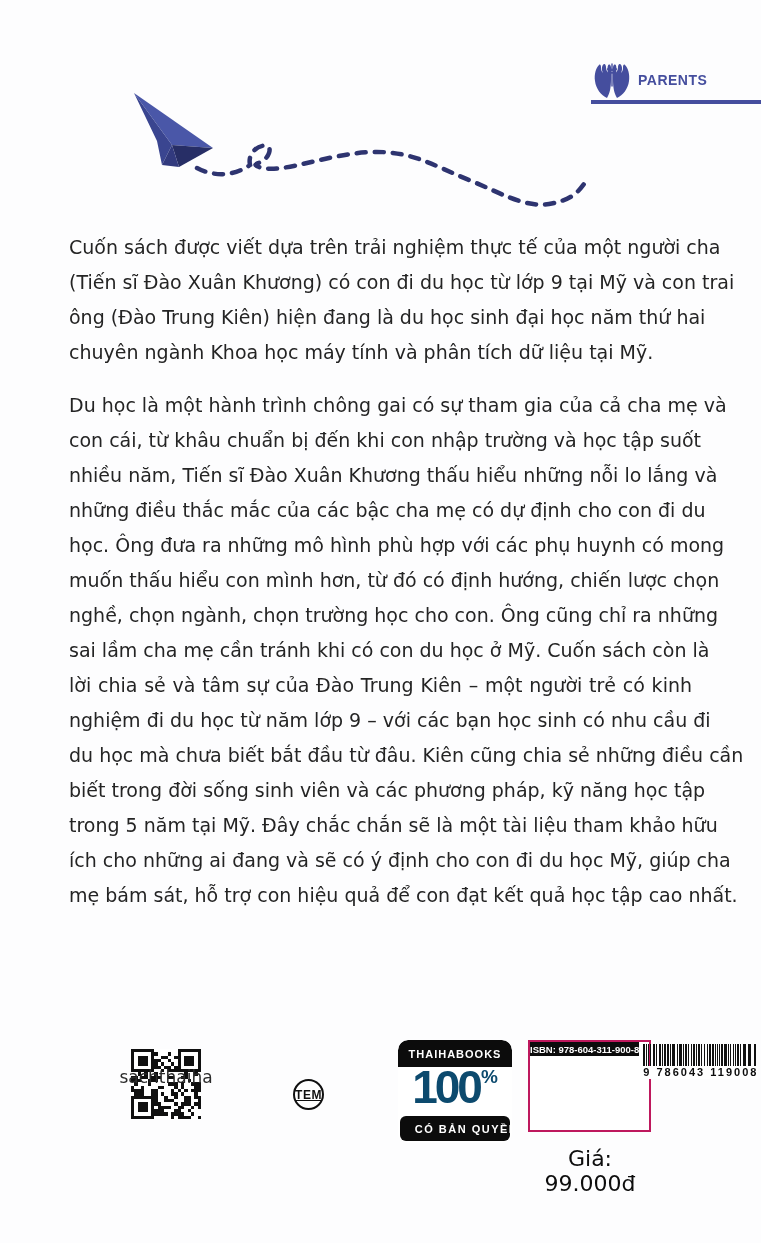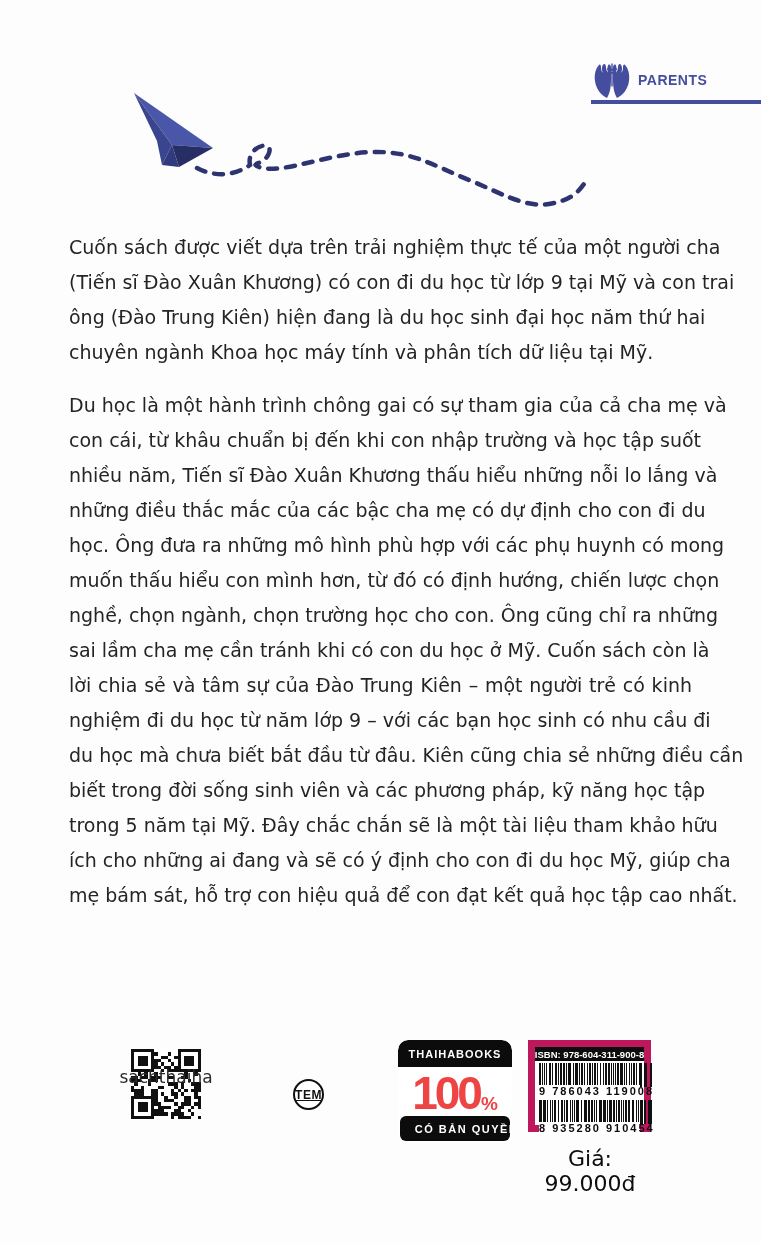--- a/index.html
+++ b/index.html
@@ -45,33 +45,33 @@
     background:#fff;border-radius:10px;overflow:hidden;
     display:flex;flex-direction:column;
     font-family:"Liberation Sans",sans-serif;
   }
   .badge-top{
     background:#0c0c0c;border-radius:10px 10px 0 0;height:27px;flex:none;
     display:flex;align-items:center;justify-content:center;
     color:#fff;font-size:11px;font-weight:bold;letter-spacing:1px;
   }
   .badge-band{
-    background:#fff;height:46px;flex:none;display:flex;align-items:flex-end;justify-content:center;
-    color:#ef4444;
+    background:#fff;height:46px;flex:none;display:flex;align-items:flex-start;justify-content:center;
+    color:#0c4a6e;
   }
   .badge-percent{font-size:46px;font-weight:800;letter-spacing:-3px;line-height:40px;}
   .badge-percent-sign{font-size:19px;font-weight:800;line-height:19px;margin-left:1px;}
   .badge-bottom{
     background:#0c0c0c;border-radius:6px;margin:3px 2px 2px;flex:1;
     display:flex;align-items:center;justify-content:center;
     color:#fff;font-size:11px;font-weight:bold;letter-spacing:1.5px;white-space:nowrap;padding-left:23px;
   }
   .bcbox{
     position:absolute;left:528px;top:1040px;width:123px;height:92px;background:#fff;
-    border:7px solid #be185d;box-sizing:border-box;display:flex;flex-direction:column;
+    border:2px solid #be185d;box-sizing:border-box;display:flex;flex-direction:row;
     font-family:"Liberation Sans",sans-serif;
   }
   .isbn-strip{
     background:#0c0c0c;color:#fff;height:14px;flex:none;
     display:flex;align-items:center;justify-content:center;
     font-size:9.5px;font-weight:bold;white-space:nowrap;letter-spacing:0px;
   }
   .bc-group{flex:1;display:flex;flex-direction:column;padding:2px 4px 0;}
   .bars{width:113px;height:24px;}
   .bc-digits{

